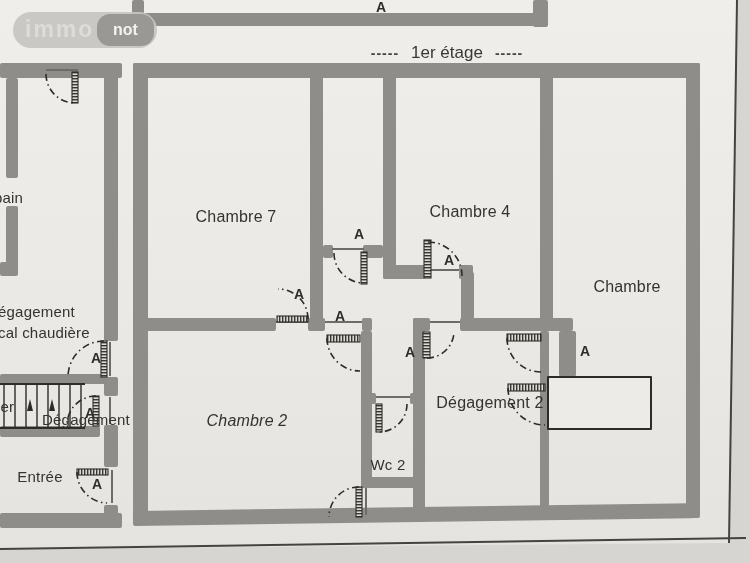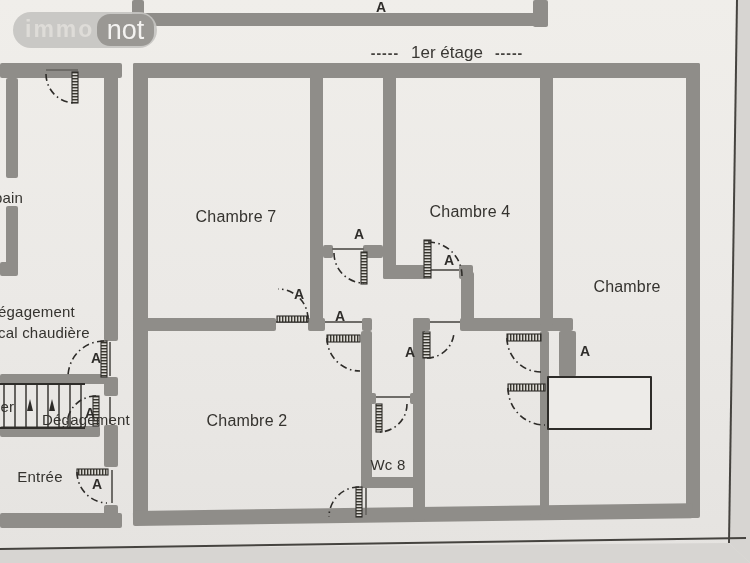--- a/index.html
+++ b/index.html
@@ -19,21 +19,21 @@
   #svg-layer{position:absolute;left:0;top:0;pointer-events:none;}
   #floor-title{position:absolute;left:447px;top:43px;transform:translateX(-50%);
                color:#3a3834;font-size:17px;white-space:nowrap;display:flex;gap:12px;align-items:center;}
   #floor-title .dash{letter-spacing:1px;font-weight:bold;font-size:14px;color:#45433f;}
   #logo{position:absolute;left:13px;top:12px;width:144px;height:36px;
         background:rgba(198,196,193,0.92);border-radius:19px;}
   #logo-immo{position:absolute;left:12px;top:4px;font-size:23px;font-weight:bold;
              color:#dedcd8;letter-spacing:2px;}
   #logo-not-box{position:absolute;right:3px;top:2px;width:57px;height:32px;
                 background:#9a9894;border-radius:13px;text-align:center;}
-  #logo-not{color:#f4f3f1;font-size:27px;font-weight:normal;line-height:32px;}
+  #logo-not{color:#f4f3f1;font-size:16px;font-weight:bold;line-height:32px;}
   #grenier-rect{position:absolute;left:547px;top:376px;width:101px;height:50px;
                 border:2px solid #2e2c29;background:#edebe8;border-radius:1px;}
 </style>
 </head>
 <body>
 
 <div id="canvas">
 
   <div class="wall" style="left:132px;top:0;width:12px;height:26px;"></div>
   <div class="wall" style="left:132px;top:13px;width:416px;height:13px;"></div>
@@ -158,22 +158,23 @@
   <span class="a-label" style="left:359px;top:234px;">A</span>
   <span class="a-label" style="left:299px;top:294px;">A</span>
   <span class="a-label" style="left:449px;top:260px;">A</span>
   <span class="a-label" style="left:340px;top:316px;">A</span>
   <span class="a-label" style="left:410px;top:352px;">A</span>
   <span class="a-label" style="left:585px;top:351px;">A</span>
 
   <div class="room-label" style="left:236px;top:208px;">Chambre 7</div>
   <div class="room-label" style="left:470px;top:203px;">Chambre 4</div>
   <div class="room-label" style="left:627px;top:278px;">Chambre</div>
-  <div class="room-label" style="left:247px;top:412px;">Chambre 2</div>
-  <div class="room-label sm" style="left:388px;top:456px;">Wc 8</div>
+  <div class="room-label" style="left:490px;top:394px;">Dégagement 2</div>
+  <div class="room-label" style="left:247px;top:412px;font-style:italic;">Chambre 2</div>
+  <div class="room-label sm" style="left:388px;top:456px;">Wc 2</div>
 
   <div class="room-label sm frag" style="left:-6px;top:189px;">bain</div>
   <div class="room-label sm frag" style="left:-2px;top:303px;">égagement</div>
   <div class="room-label sm frag" style="left:-2px;top:324px;">cal chaudière</div>
   <div class="room-label sm frag" style="left:-3px;top:398px;">ier</div>
   <div class="room-label sm" style="left:86px;top:411px;">Dégagement</div>
   <div class="room-label sm" style="left:40px;top:468px;">Entrée</div>
 
   <div id="floor-title">
     <span class="dash">-----</span>

